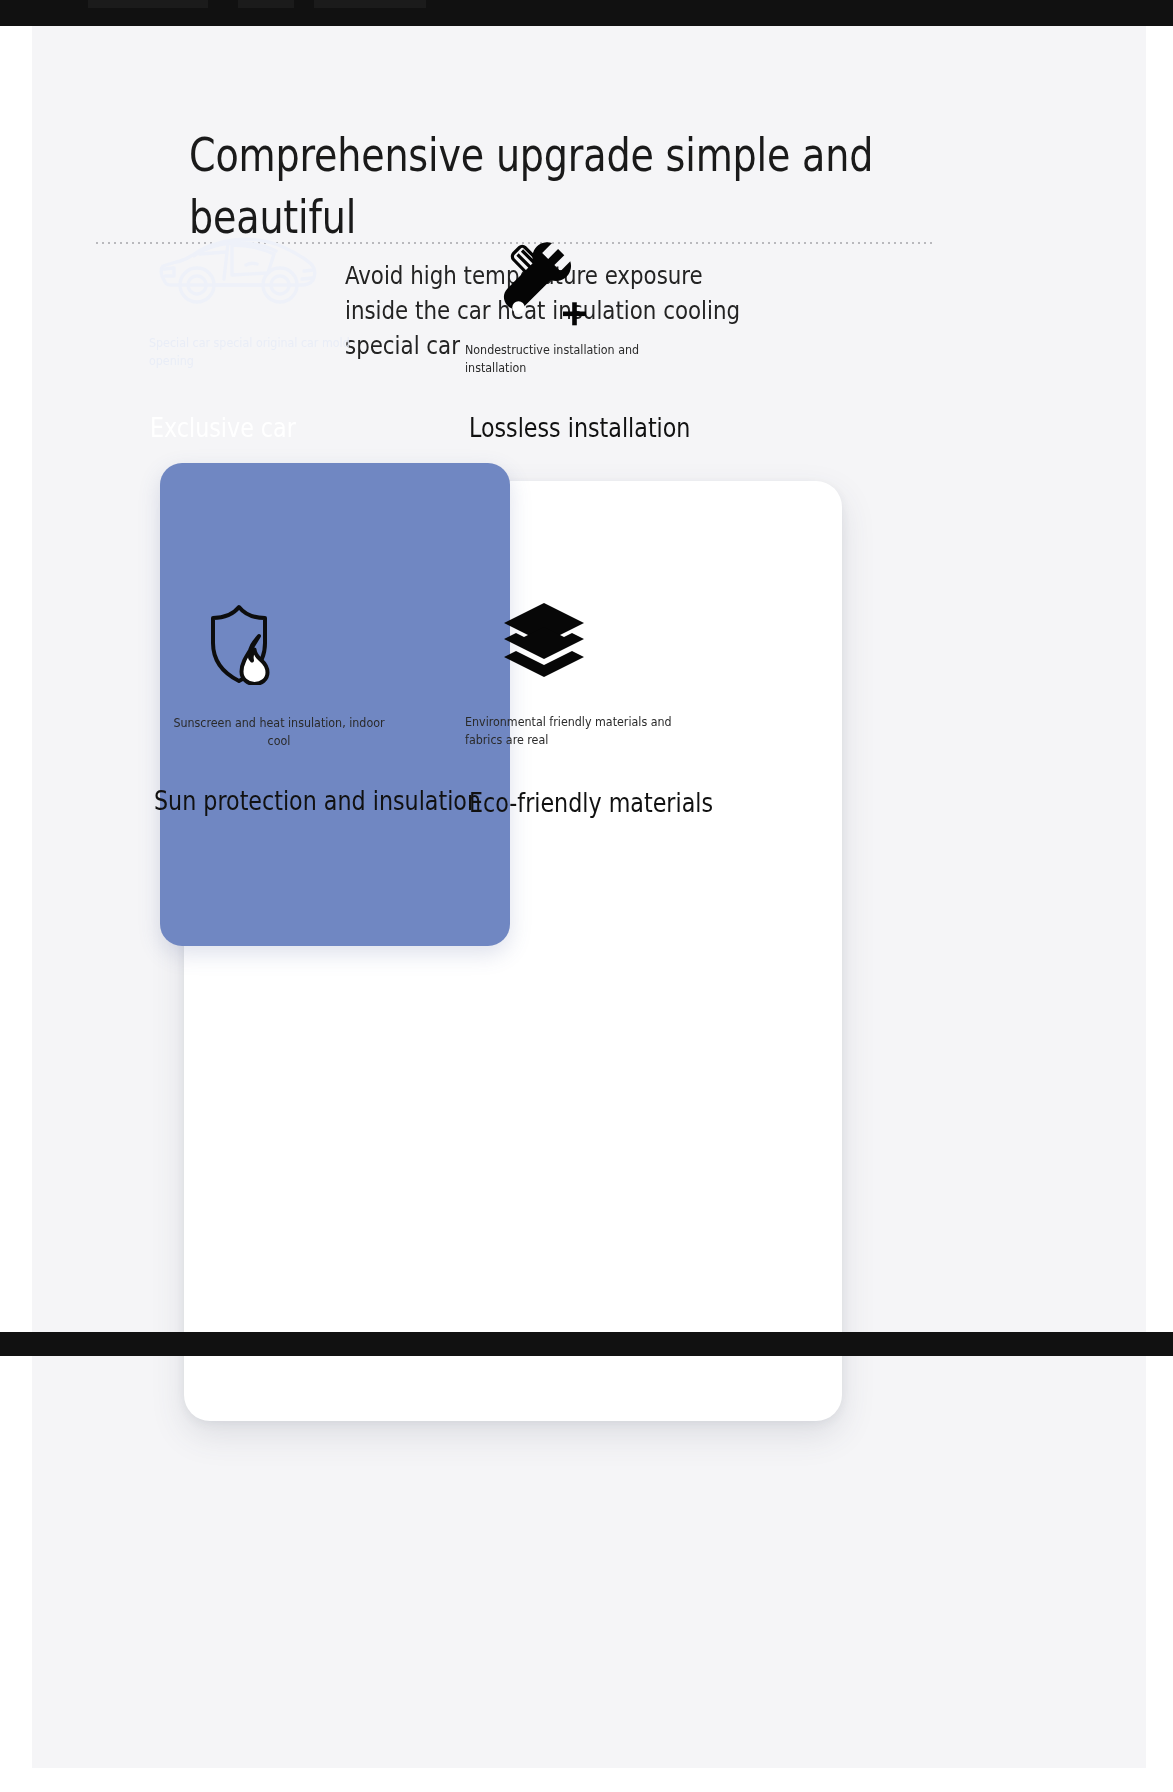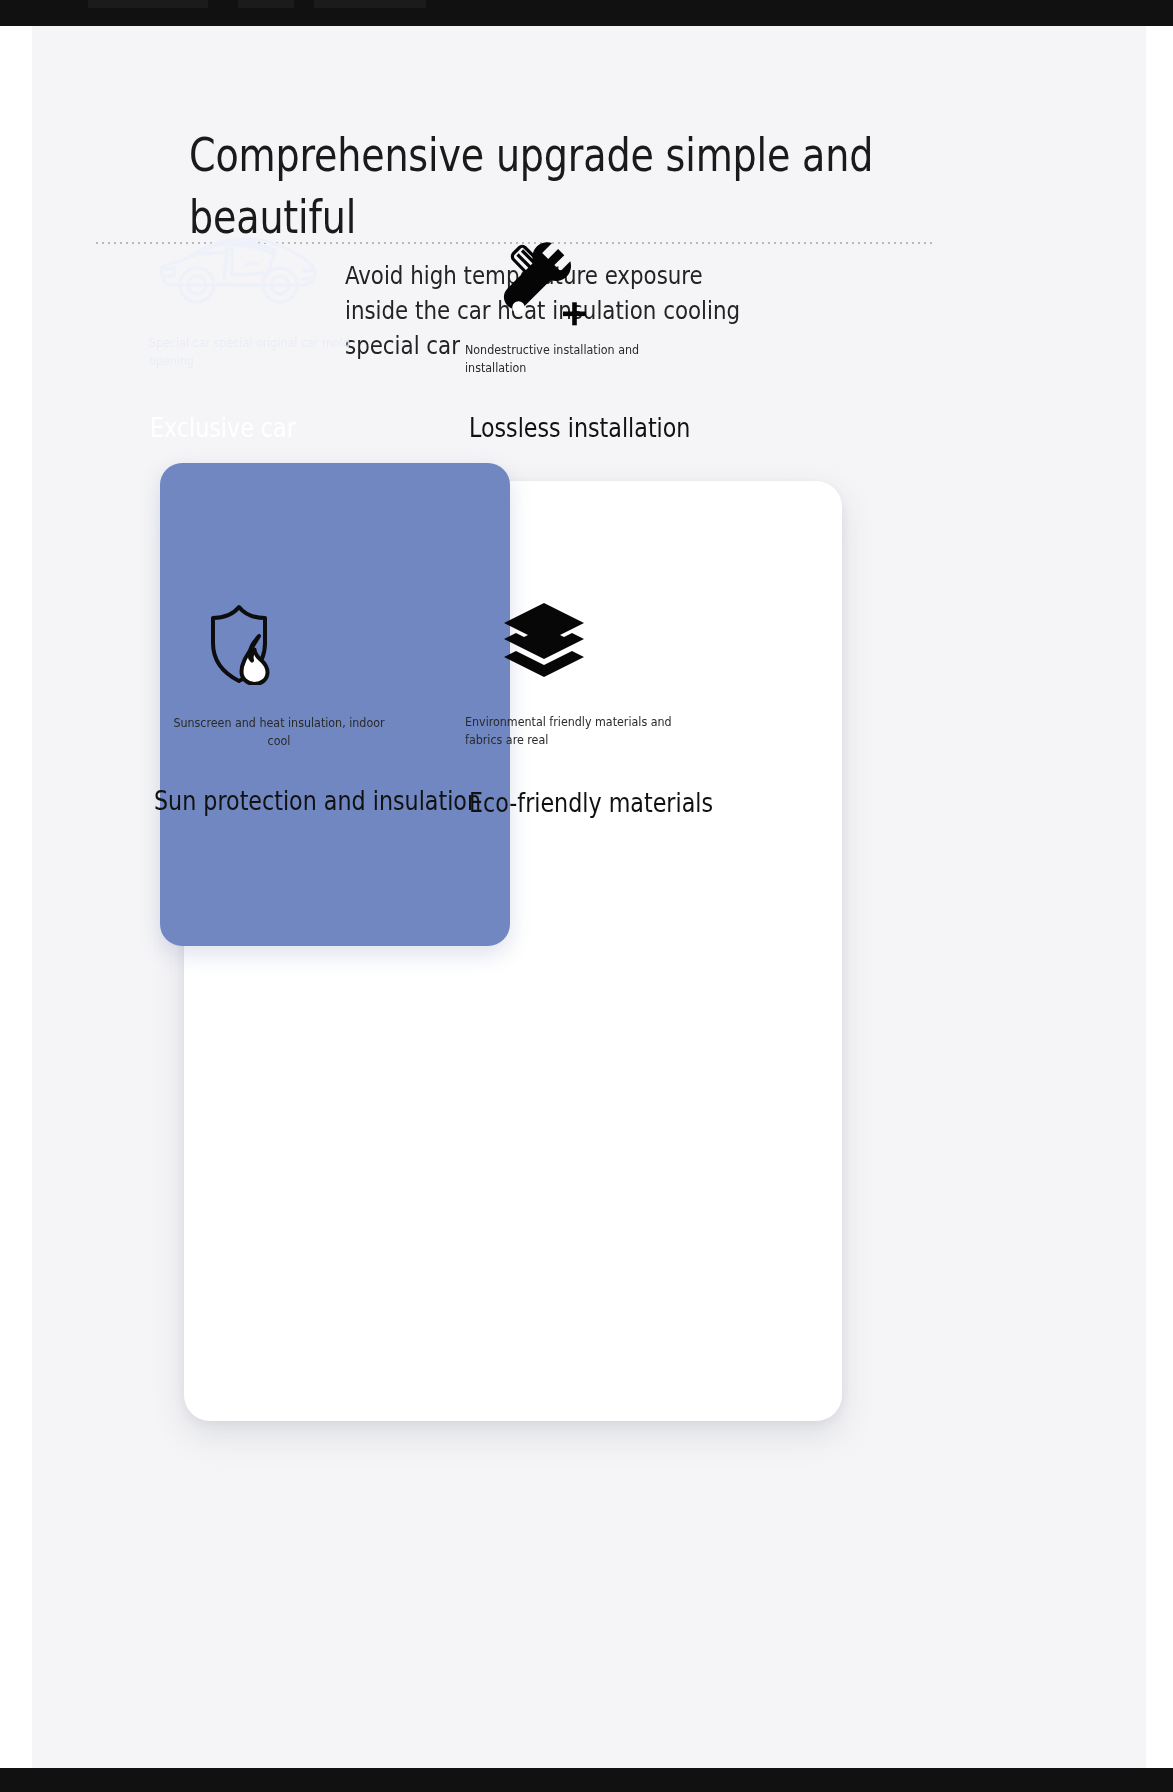--- a/index.html
+++ b/index.html
@@ -6,21 +6,21 @@
   html, body {
     width: 1173px;
     height: 1792px;
     background: #ffffff;
     font-family: "Liberation Sans", sans-serif;
     overflow: hidden;
   }
   .page {
     position: relative;
     width: 1173px;
-    height: 1792px;
+    height: 1356px;
     background: #f5f5f7;
   }
 
   
   .edge-bar-top {
     position: absolute;
     left: 0; top: 0;
     width: 1173px; height: 26px;
     background: #111111;
   }

